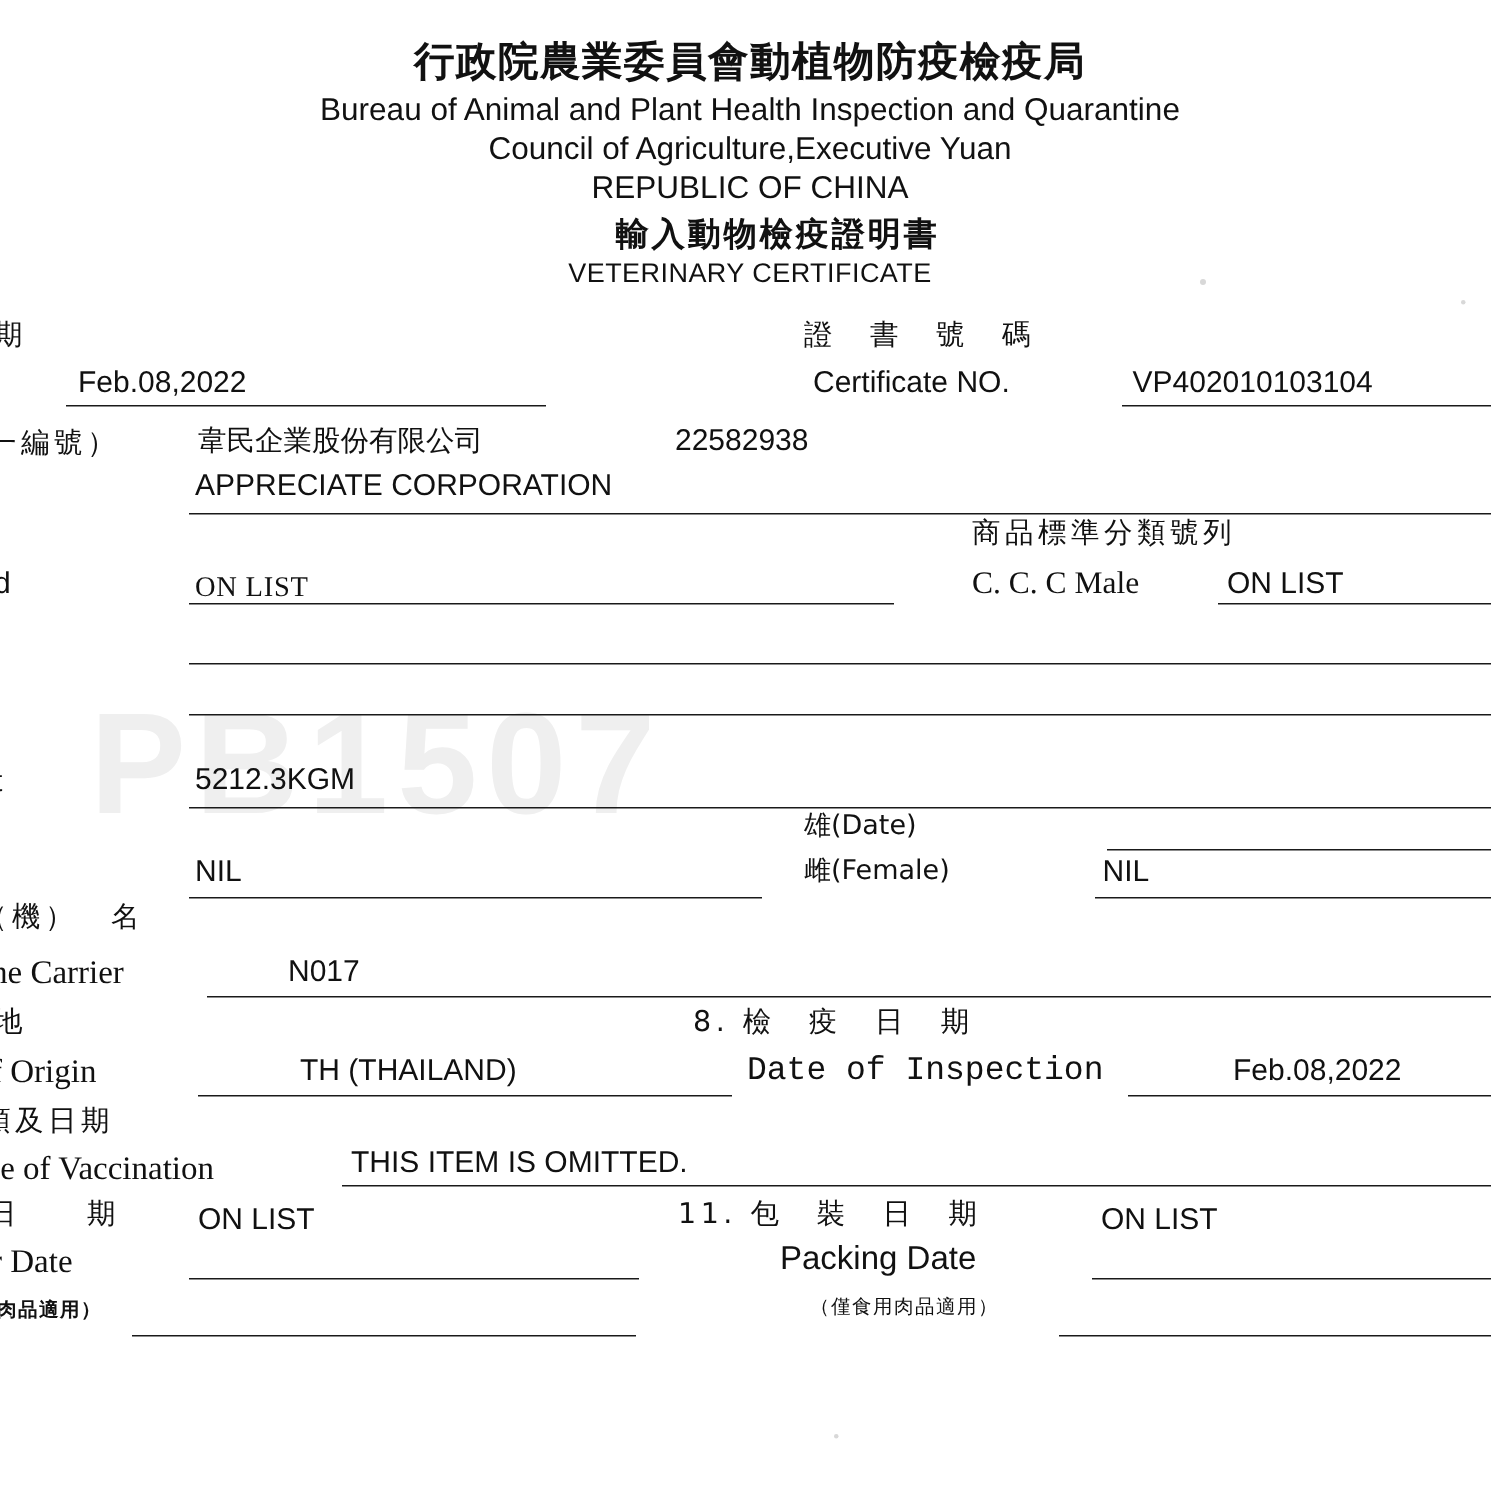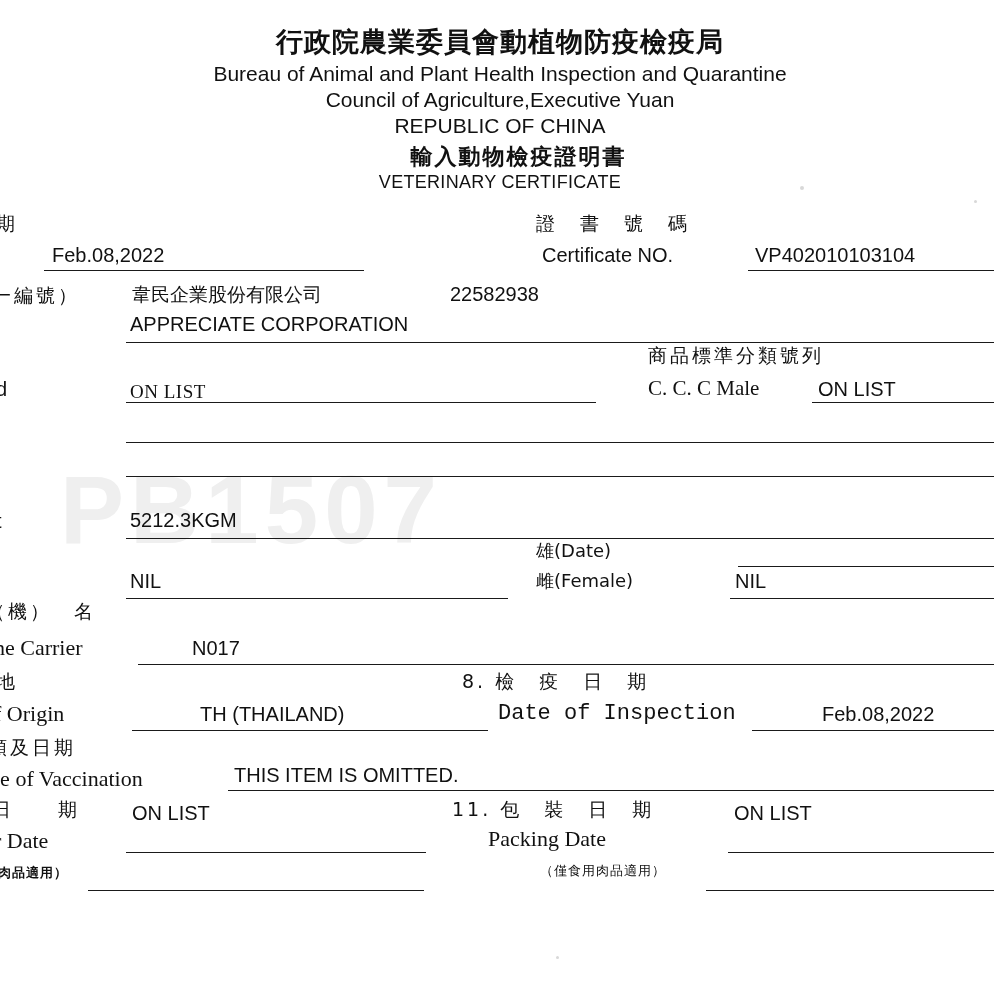--- a/index.html
+++ b/index.html
@@ -206,21 +206,21 @@
   <div class="lbl" style="left:-6px; top:768px; font-family:'Liberation Serif', serif; font-size:22px;">te of Vaccination</div>
   <div class="val" style="left:234px; top:764px;">THIS ITEM IS OMITTED.</div>
   <div class="rule" style="left:228px; top:790px; width:766px;"></div>
 
   <div class="lbl-cn" style="left:-8px; top:798px;">日　　期</div>
   <div class="val" style="left:132px; top:802px;">ON LIST</div>
   <div class="lbl-cn" style="left:452px; top:798px;">11. 包　裝　日　期</div>
   <div class="val" style="left:734px; top:802px;">ON LIST</div>
 
   <div class="lbl" style="left:-6px; top:830px; font-family:'Liberation Serif', serif; font-size:22px;">r  Date</div>
-  <div class="lbl" style="left:488px; top:828px; font-family:Liberation Serif, serif; font-size:22px;">Packing Date</div>
+  <div class="lbl" style="left:520px; top:828px; font-family:Liberation Sans, sans-serif; font-size:22px;">Packing Date</div>
   <div class="rule" style="left:126px; top:852px; width:300px;"></div>
   <div class="rule" style="left:728px; top:852px; width:266px;"></div>
 
   <div class="lbl-cn-small" style="left:-2px; top:864px; font-weight:700;">肉品適用）</div>
   <div class="lbl-cn-small" style="left:540px; top:862px;">（僅食用肉品適用）</div>
 
   <div class="rule" style="left:88px; top:890px; width:336px;"></div>
   <div class="rule" style="left:706px; top:890px; width:288px;"></div>
 
 </div>

